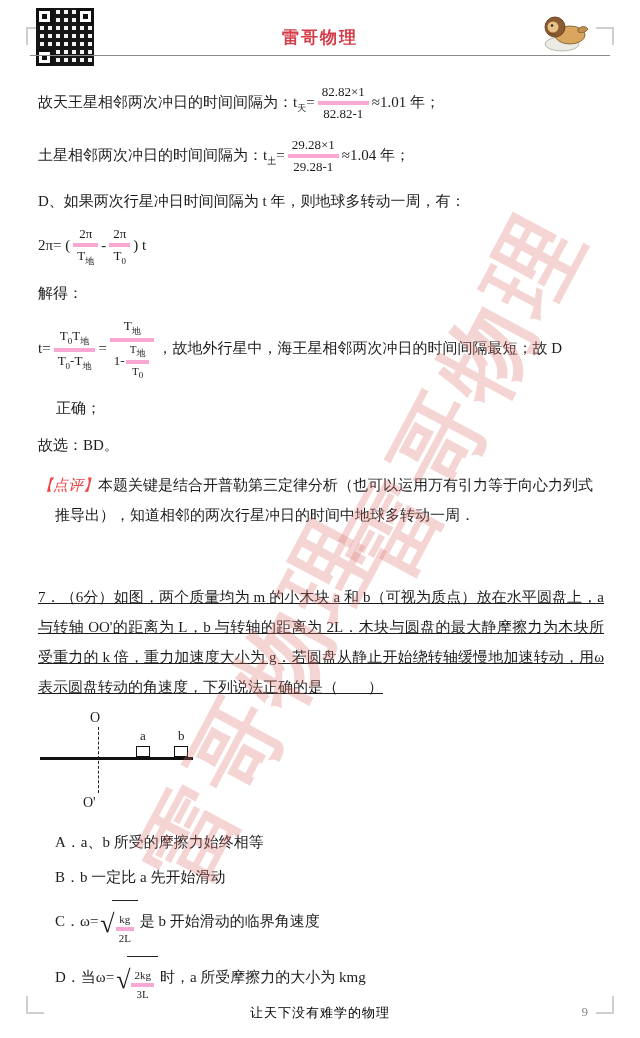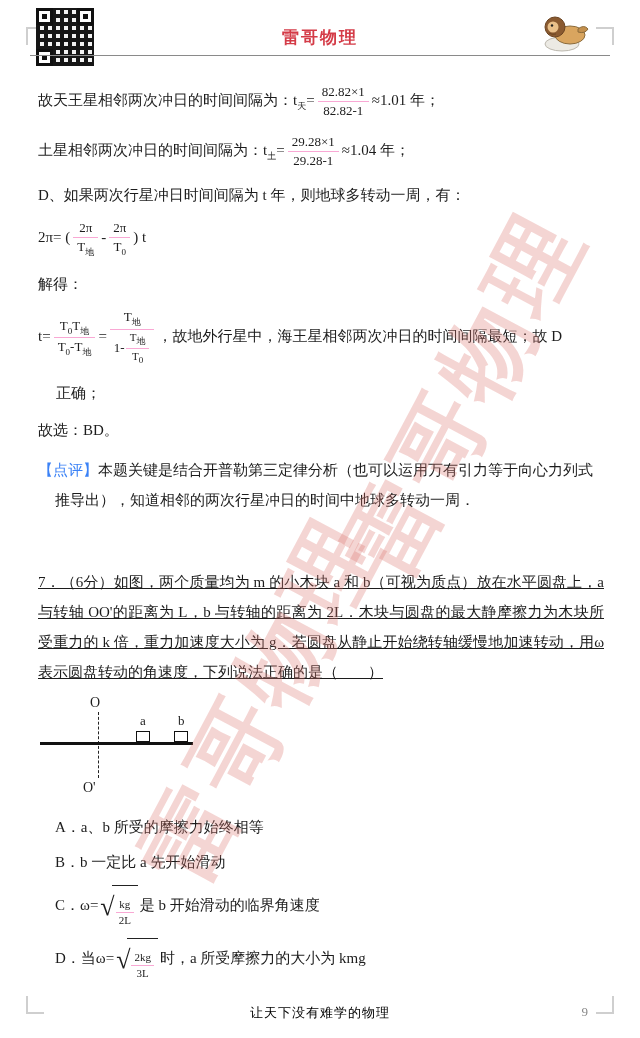--- a/index.html
+++ b/index.html
@@ -36,27 +36,27 @@
   .wm1 { left:465px; top:395px; }
   .wm2 { left:262px; top:700px; }
 
   
   .content { position:absolute; left:38px; right:36px; top:84px; font-size:15px; z-index:2; }
   .line { margin-bottom:13px; line-height:1.6; }
   .formula { margin-bottom:14px; }
   .indent { padding-left:18px; }
   .hang { padding-left:17px; text-indent:-17px; line-height:2.0; }
   .para { line-height:2.0; text-align:justify; }
-  .blue { color:#3b82f6; }
+  .blue { color:#ef4444;font-style:italic; }
   sub.s { font-size:9px; }
 
   
   .frac { display:inline-block; vertical-align:middle; text-align:center;
           font-size:13px; margin:0 3px; line-height:1.25; }
-  .frac > .num { display:block; border-bottom:1px solid #f9a8d4; padding:0 4px 1px; }
+  .frac > .num { display:block; border-bottom:4px solid #f9a8d4; padding:0 4px 1px; }
   .frac > .den { display:block; padding:1px 4px 0; }
   .frac.inner { font-size:11px; margin:0 1px; }
   .frac.small { font-size:11px; margin:0 1px; line-height:1.2; }
   .frac.small > .num { padding:0 3px 1px; }
   .frac.small > .den { padding:1px 3px 0; }
 
   
   .sqrt { display:inline-flex; align-items:center; vertical-align:middle; margin:0 2px; }
   .sqrt .rad { font-size:26px; line-height:1; margin-right:-3px; transform:translateY(1px); }
   .sqrt .radicand { display:inline-block; border-top:1.5px solid #222; padding:12px 3px 0; }

